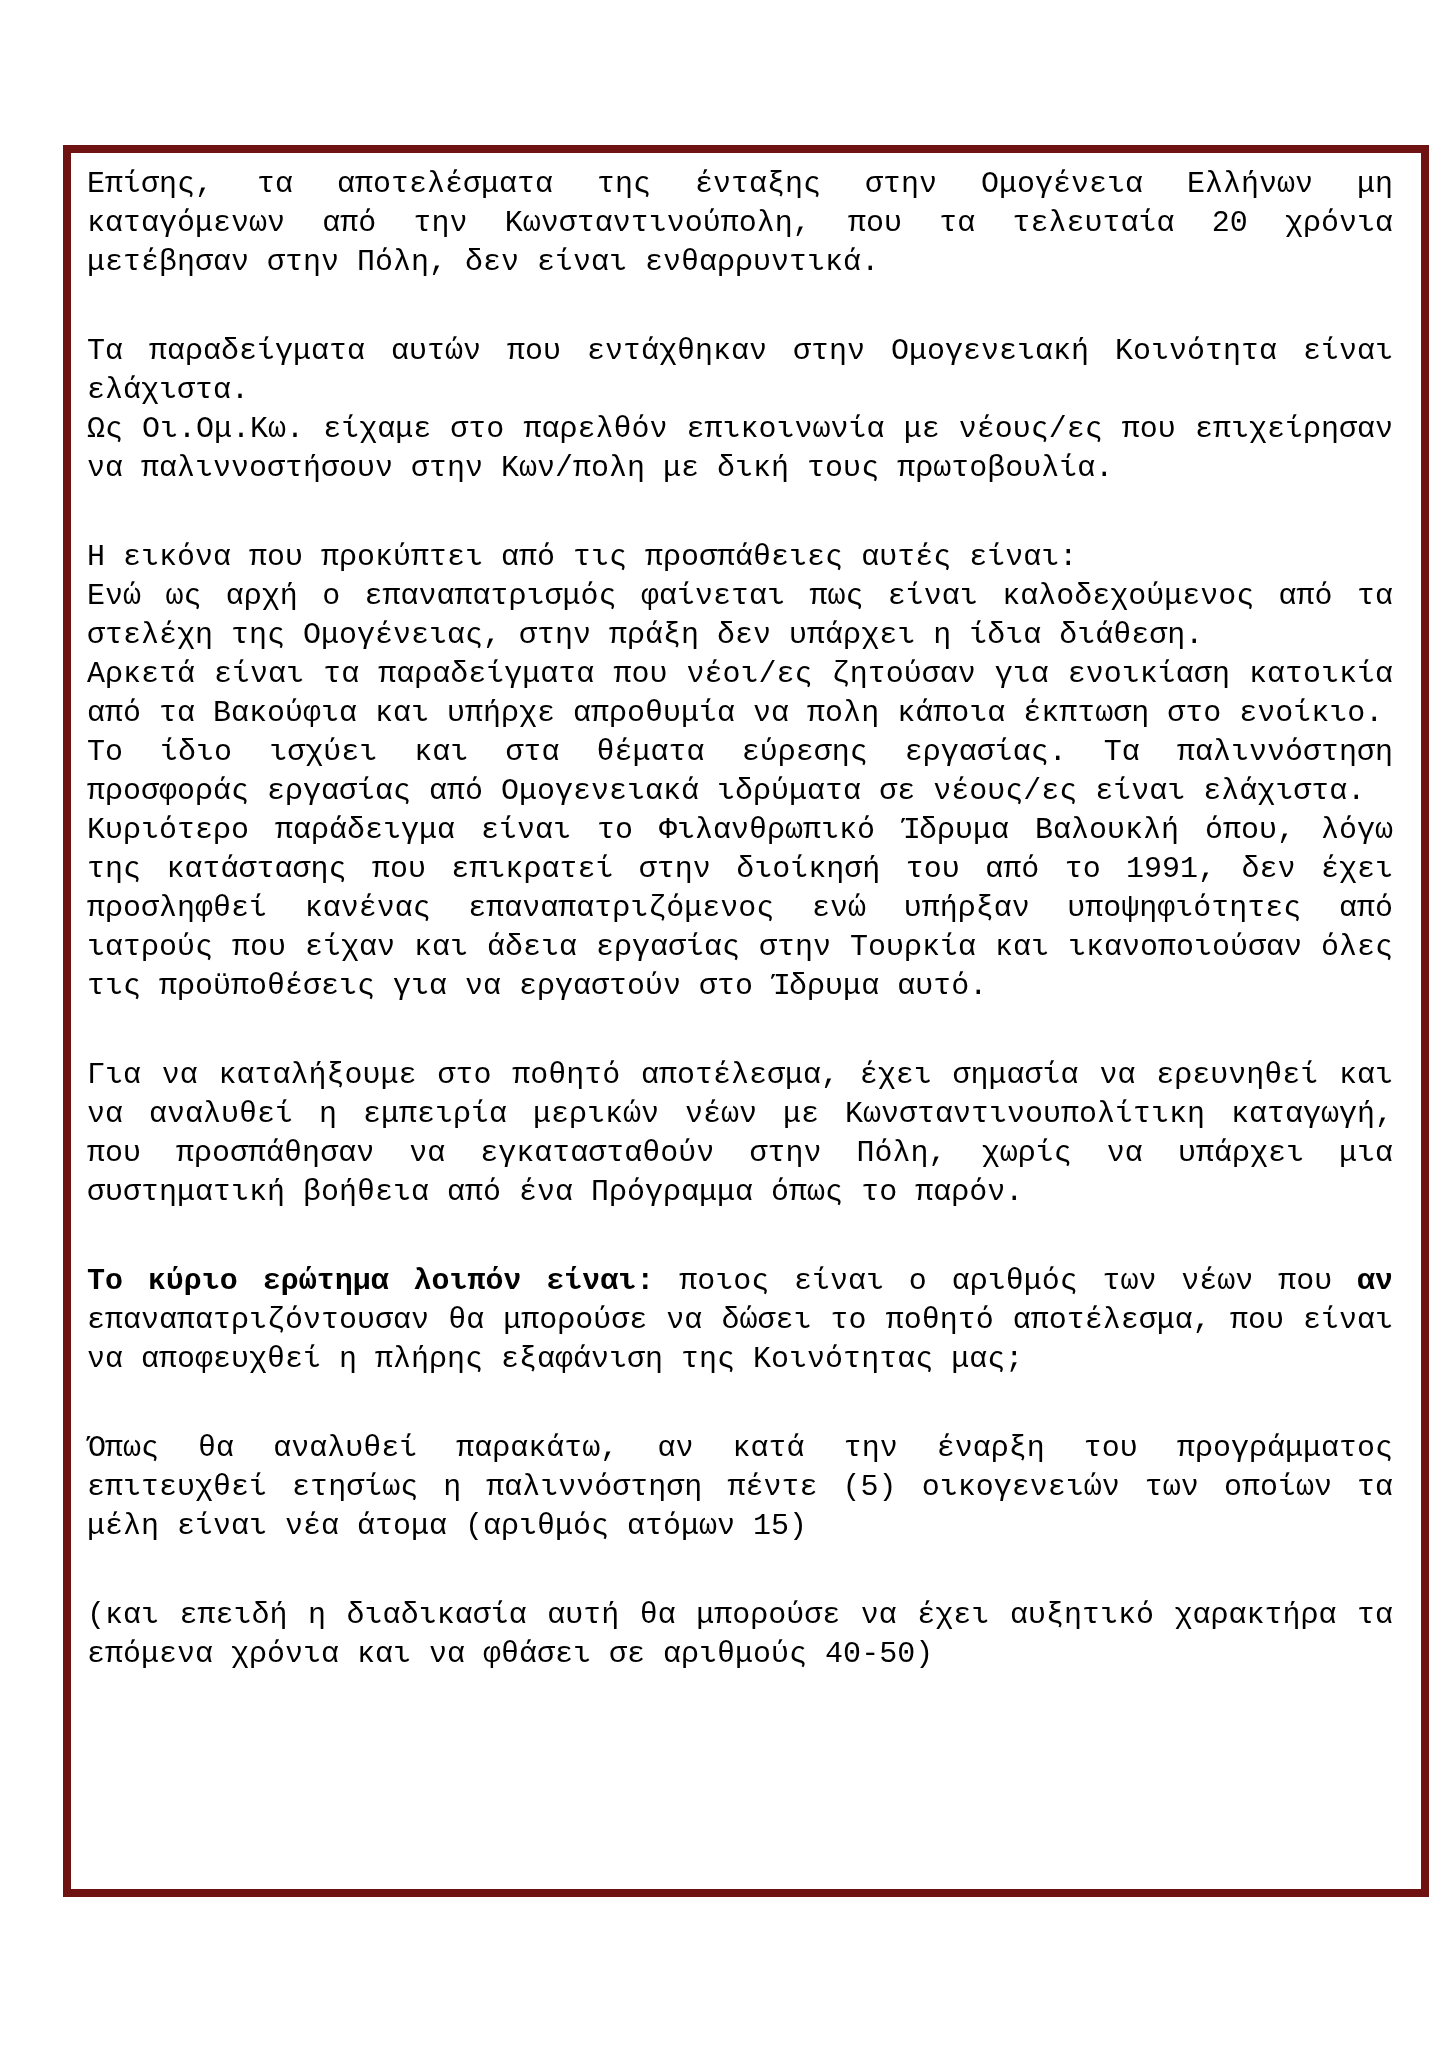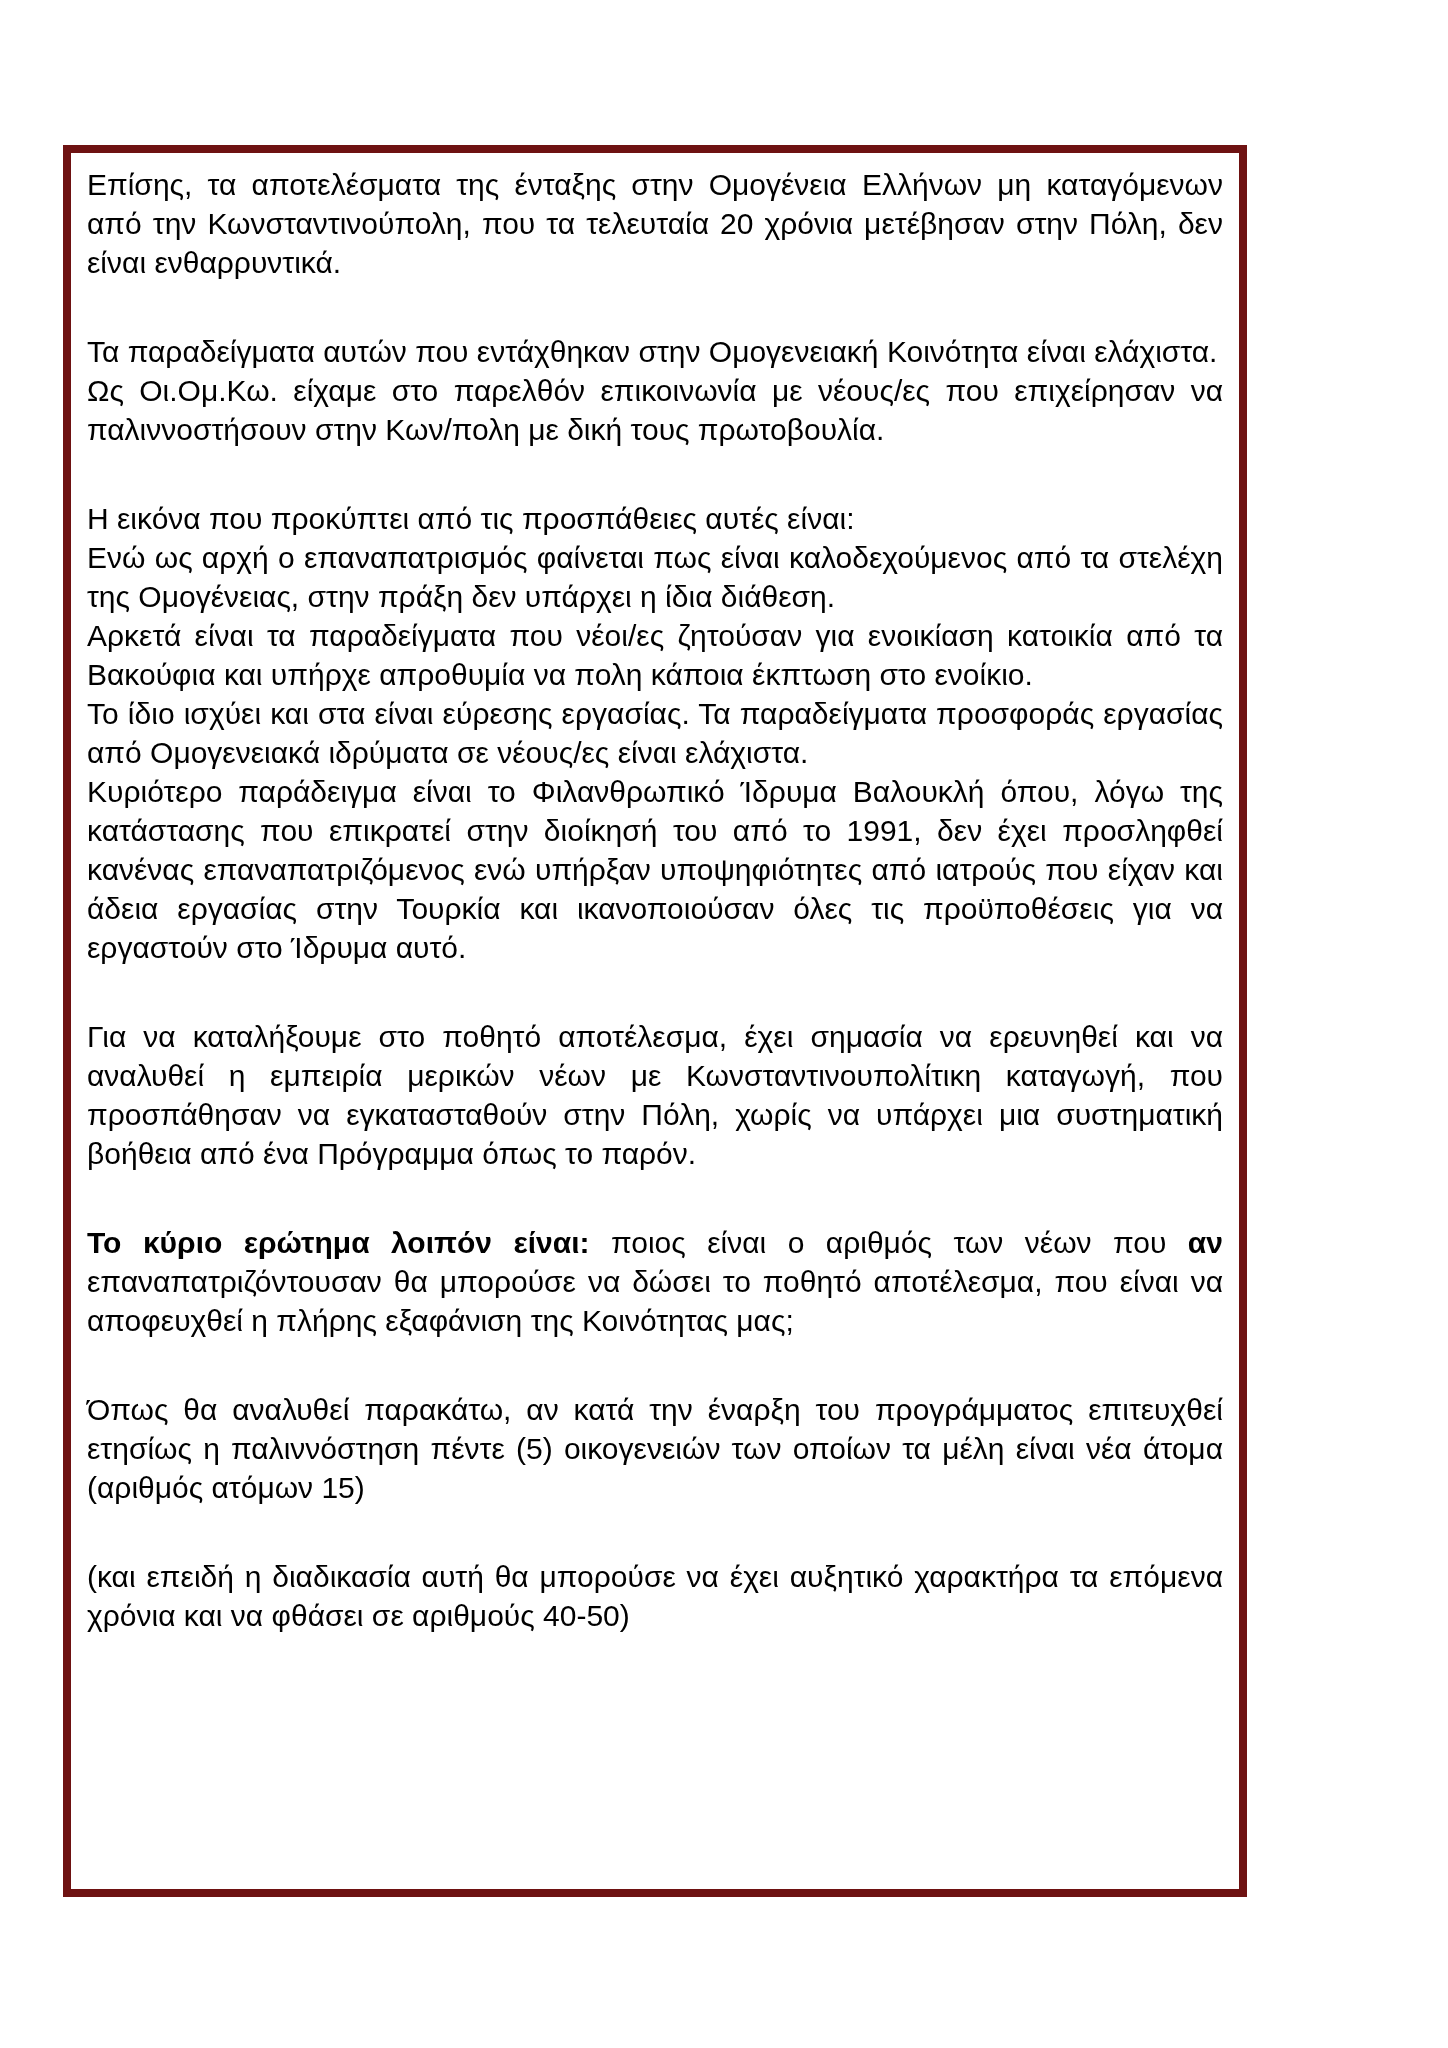--- a/index.html
+++ b/index.html
@@ -14,25 +14,26 @@
   }
   body{
     width:1448px; height:2048px;
     position:relative;
     font-family:"Liberation Sans", sans-serif;
     color:var(--ink);
   }
   .text-box{
     position:absolute;
     left:63px; top:145px;
-    width:1184px; height:1752px;
+    width:1366px; height:1752px;
     border:8px solid var(--maroon);
     background:var(--paper);
-    padding:12px 16px 12px 16px;
+    padding:12px 28px 12px 16px;
     overflow:hidden;
+    font-family:Liberation Mono, monospace;
   }
   .text-box p{
     margin:0;
     font-size:30px;
     line-height:39px;
     text-align:justify;
     color:var(--ink);
   }
   .gap-before{ margin-top:50px !important; }
   .b{ font-weight:bold; }
@@ -47,21 +48,21 @@
   <p class="gap-before">Τα παραδείγματα αυτών που εντάχθηκαν στην Ομογενειακή Κοινότητα είναι ελάχιστα.</p>
 
   <p>Ως Οι.Ομ.Κω. είχαμε στο παρελθόν επικοινωνία με νέους/ες που επιχείρησαν να παλιννοστήσουν στην Κων/πολη με δική τους πρωτοβουλία.</p>
 
   <p class="gap-before">Η εικόνα που προκύπτει από τις προσπάθειες αυτές είναι:</p>
 
   <p>Ενώ ως αρχή ο επαναπατρισμός φαίνεται πως είναι καλοδεχούμενος από τα στελέχη της Ομογένειας, στην πράξη δεν υπάρχει η ίδια διάθεση.</p>
 
   <p>Αρκετά είναι τα παραδείγματα που νέοι/ες ζητούσαν για ενοικίαση κατοικία από τα Βακούφια και υπήρχε απροθυμία να πολη κάποια έκπτωση στο ενοίκιο.</p>
 
-  <p>Το ίδιο ισχύει και στα είναι εύρεσης εργασίας. Τα παραδείγματα προσφοράς εργασίας από Ομογενειακά ιδρύματα σε νέους/ες είναι ελάχιστα.</p>
+  <p>Το ίδιο ισχύει και στα θέματα εύρεσης εργασίας. Τα παλιννόστηση προσφοράς εργασίας από Ομογενειακά ιδρύματα σε νέους/ες είναι ελάχιστα.</p>
 
   <p>Κυριότερο παράδειγμα είναι το Φιλανθρωπικό Ίδρυμα Βαλουκλή όπου, λόγω της κατάστασης που επικρατεί στην διοίκησή του από το 1991, δεν έχει προσληφθεί κανένας επαναπατριζόμενος ενώ υπήρξαν υποψηφιότητες από ιατρούς που είχαν και άδεια εργασίας στην Τουρκία και ικανοποιούσαν όλες τις προϋποθέσεις για να εργαστούν στο Ίδρυμα αυτό.</p>
 
   <p class="gap-before">Για να καταλήξουμε στο ποθητό αποτέλεσμα, έχει σημασία να ερευνηθεί και να αναλυθεί η εμπειρία μερικών νέων με Κωνσταντινουπολίτικη καταγωγή, που προσπάθησαν να εγκατασταθούν στην Πόλη, χωρίς να υπάρχει μια συστηματική βοήθεια από ένα Πρόγραμμα όπως το παρόν.</p>
 
   <p class="gap-before">
     <span class="b">Το κύριο ερώτημα λοιπόν είναι:</span><span> ποιος είναι ο αριθμός των νέων που </span><span class="b">αν</span><span> επαναπατριζόντουσαν θα μπορούσε να δώσει το ποθητό αποτέλεσμα, που είναι να αποφευχθεί η πλήρης εξαφάνιση της Κοινότητας μας;</span>
   </p>
 
   <p class="gap-before">Όπως θα αναλυθεί παρακάτω, αν κατά την έναρξη του προγράμματος επιτευχθεί ετησίως  η παλιννόστηση πέντε (5) οικογενειών των οποίων τα μέλη είναι νέα άτομα (αριθμός ατόμων 15)</p>

